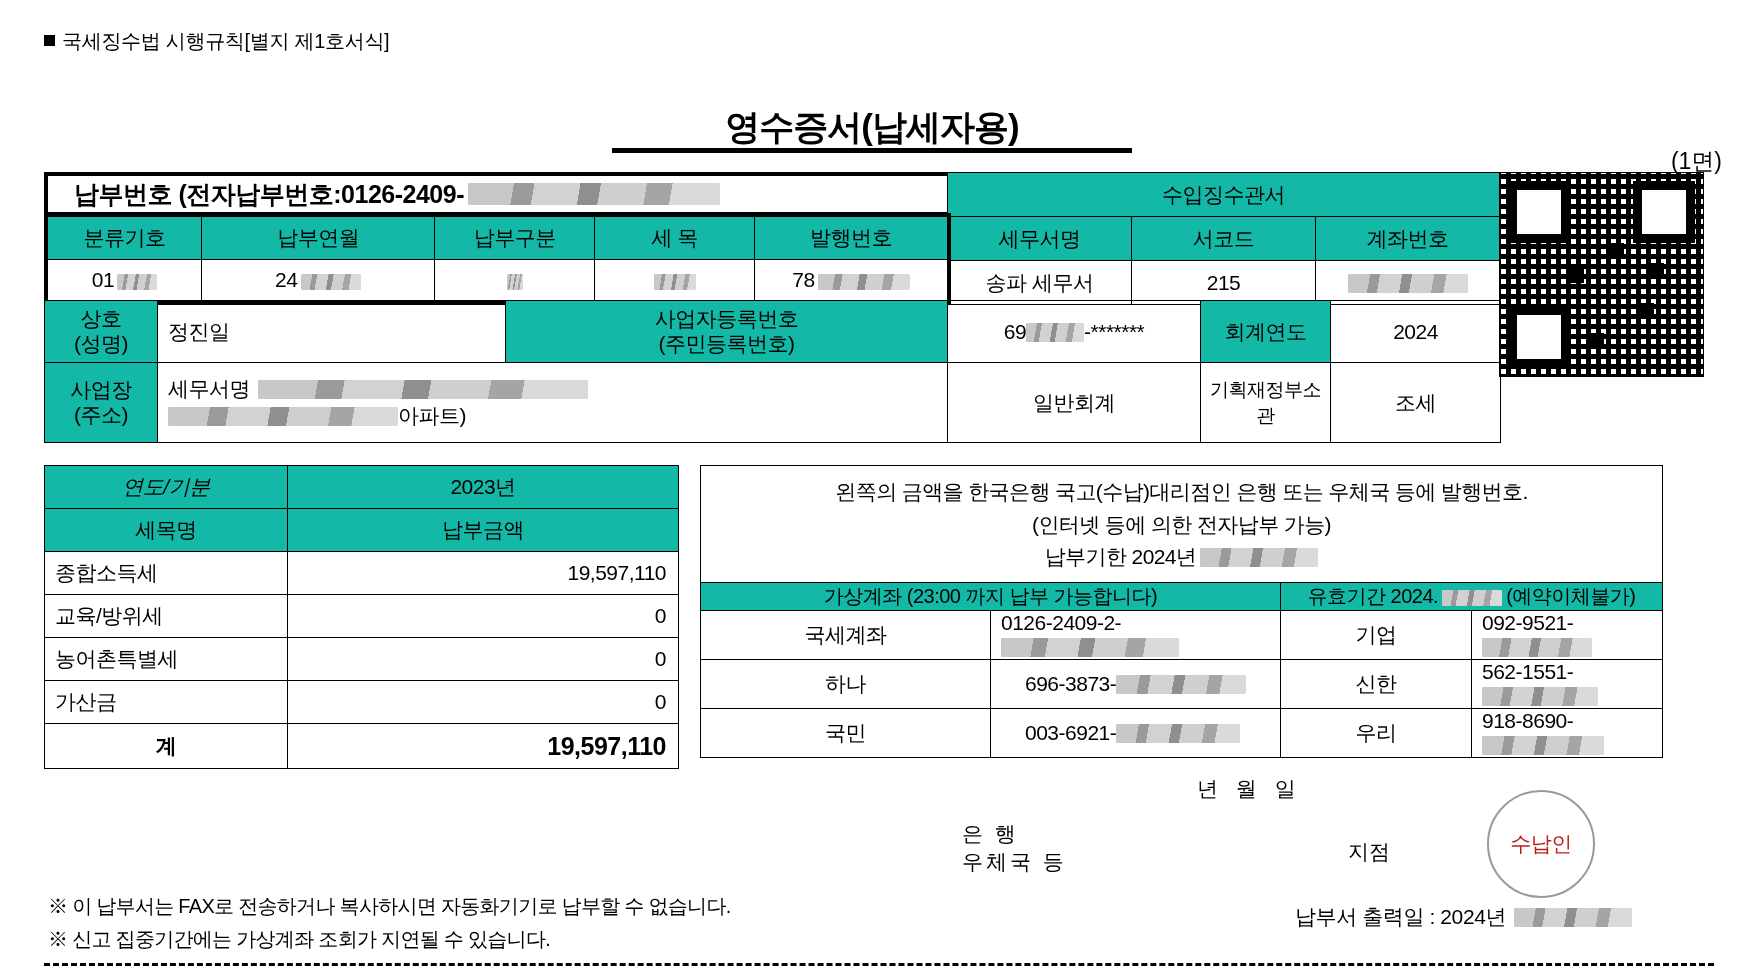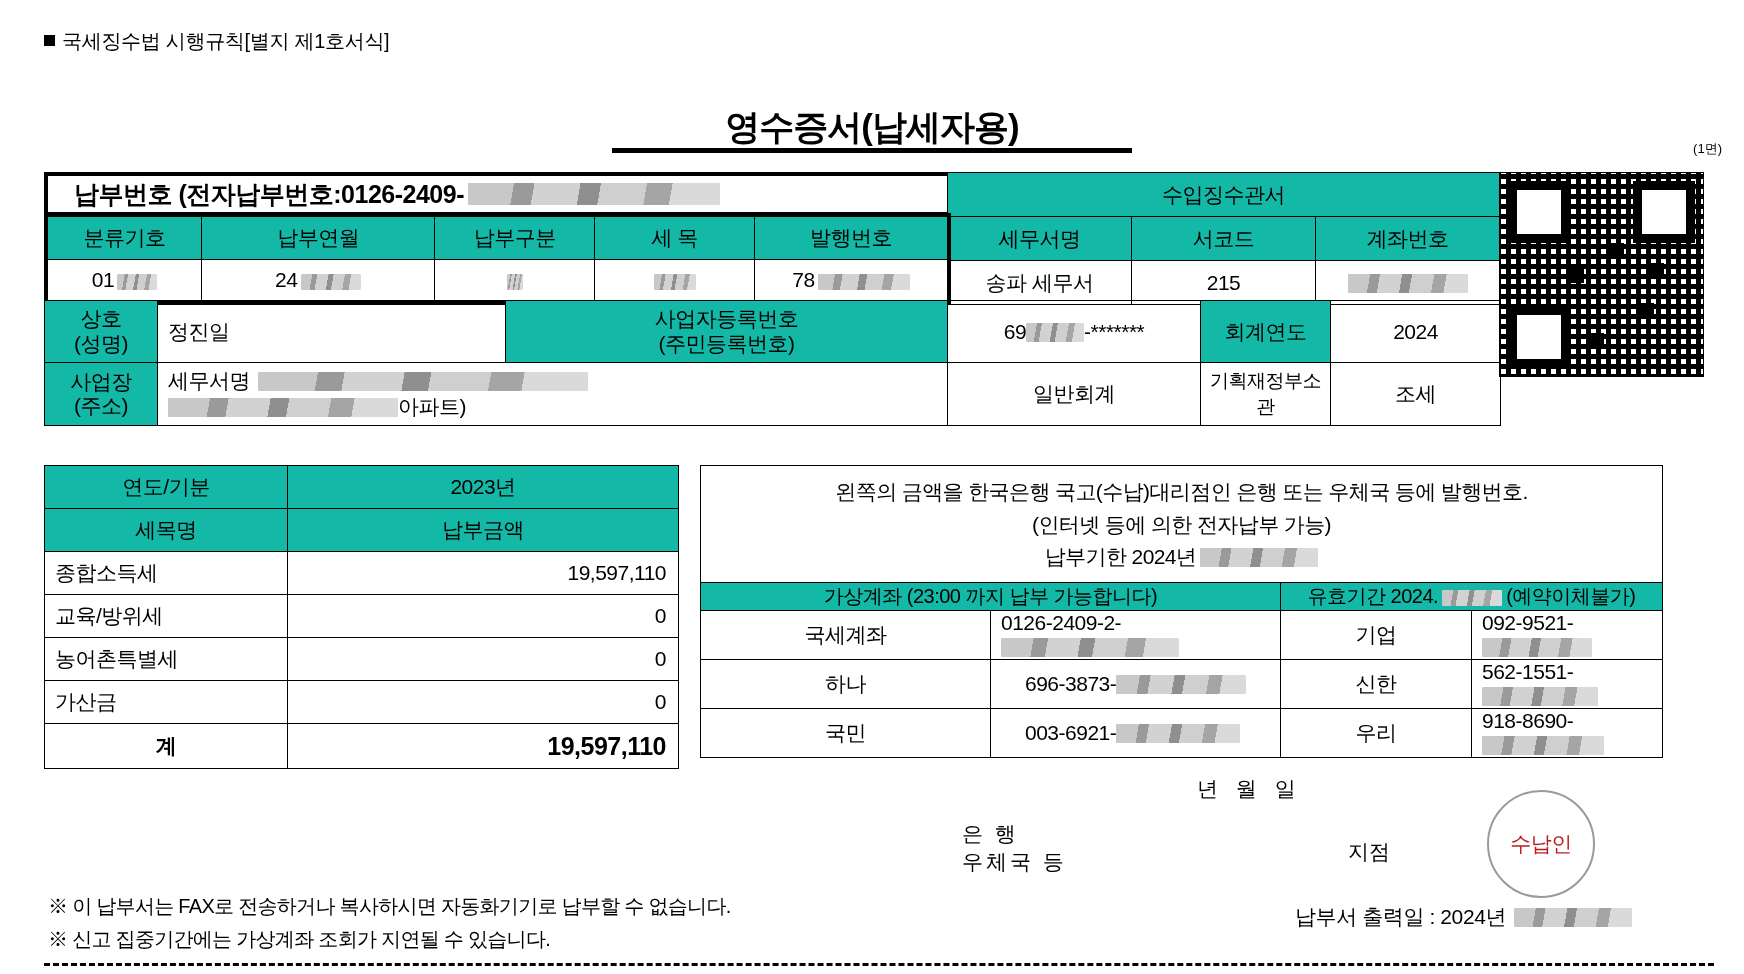--- a/index.html
+++ b/index.html
@@ -52,22 +52,22 @@
     position: absolute;
     left: 612px;
     top: 148px;
     width: 520px;
     height: 5px;
     background: #000;
   }
   .page-no {
     position: absolute;
     right: 22px;
-    top: 140px;
-    font-size: 13px;
+    top: 146px;
+    font-size: 23px;
     text-align: center;
   }
 
   
   table {
     border-collapse: collapse;
     table-layout: fixed;
   }
   td, th {
     border: 1px solid #000;
@@ -310,21 +310,21 @@
           <div>사업자등록번호</div>
           <div>(주민등록번호)</div>
         </td>
         <td style="width:253px;">
           <span>69</span><span class="redact" style="width:58px;"></span><span>-*******</span>
         </td>
         <td class="shade" style="width:130px;">회계연도</td>
         <td style="width:170px;">2024</td>
       </tr>
       <tr>
-        <td class="shade" style="height:63px;line-height:1.15;">
+        <td class="shade" style="height:80px;line-height:1.15;">
           <div>사업장</div>
           <div>(주소)</div>
         </td>
         <td class="left" colspan="2" style="line-height:1.25;">
           <div><span>세무서명</span><span class="redact" style="width:330px;margin-left:8px;"></span></div>
           <div><span class="redact" style="width:230px;"></span><span>아파트)</span></div>
         </td>
         <td>일반회계</td>
         <td style="padding:0 2px;font-size:19px;">기획재정부소관</td>
         <td>조세</td>
@@ -339,21 +339,21 @@
       <div class="qr-dot" style="left:140px;top:130px;"></div>
       <div class="qr-dot" style="left:90px;top:160px;"></div>
       <div class="qr-dot" style="left:150px;top:90px;"></div>
     </div>
   </div>
 
   <div class="mid-left">
     <table style="width:634px;">
       <tbody>
           <tr>
-        <td class="shade" style="width:243px;height:43px;">연도/기분</td>
+        <td class="shade" style="width:243px;height:43px;font-style:italic;">연도/기분</td>
         <td class="shade" style="width:391px;">2023년</td>
       </tr>
       <tr>
         <td class="shade" style="height:43px;">세목명</td>
         <td class="shade">납부금액</td>
       </tr>
       <tr>
         <td class="left" style="height:43px;">종합소득세</td>
         <td class="right">19,597,110</td>
       </tr>

